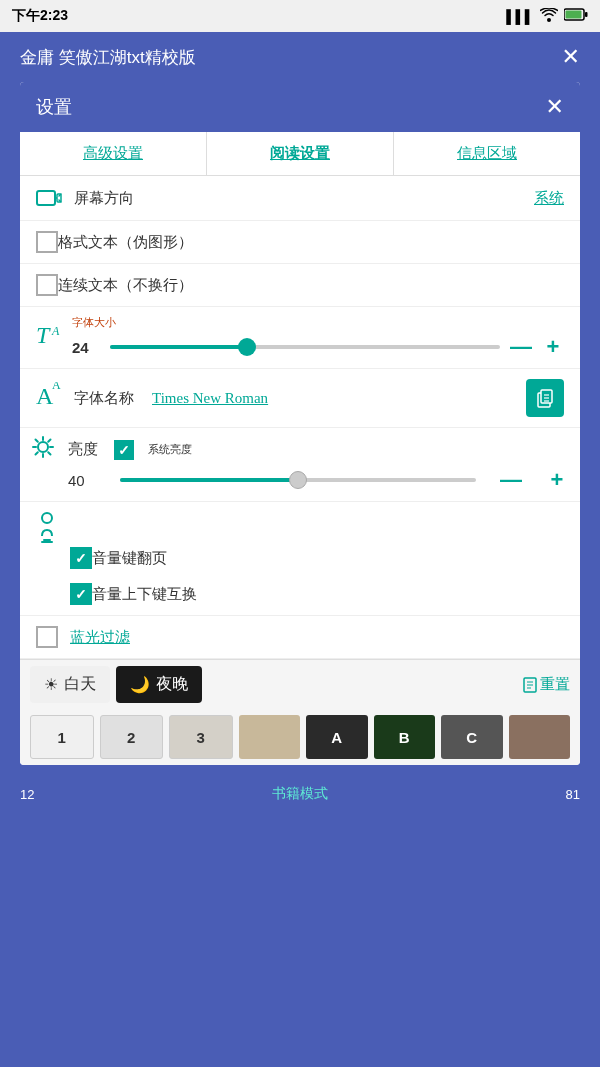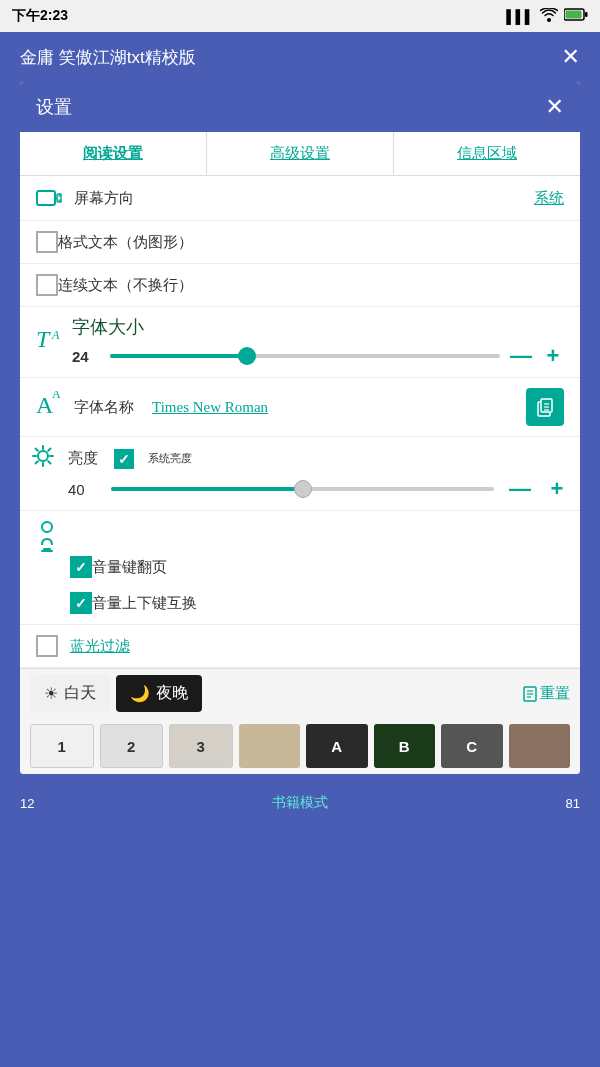--- a/index.html
+++ b/index.html
@@ -166,22 +166,22 @@
     }
     .font-size-icon {
       color: #00a896;
       font-size: 22px;
       min-width: 28px;
     }
     .font-size-content {
       flex: 1;
     }
     .font-size-label {
-      font-size: 18px;
-      color: #14532d;
+      font-size: 11px;
+      color: #c2410c;
       margin-bottom: 4px;
     }
     .font-size-controls {
       display: flex;
       align-items: center;
       gap: 10px;
     }
     .font-size-value {
       color: #333;
       font-size: 15px;
@@ -273,21 +273,21 @@
       font-size: 20px;
       min-width: 28px;
     }
     .brightness-label {
       font-size: 15px;
       color: #333;
     }
     .brightness-controls {
       display: flex;
       align-items: center;
-      gap: 15px;
+      gap: 24px;
       margin-left: 36px;
       margin-top: 4px;
     }
     .brightness-value {
       font-size: 15px;
       color: #333;
       min-width: 28px;
     }
 
     
@@ -427,25 +427,25 @@
 </div>
 
 <div class="settings-panel">
 
   <div class="settings-header">
     <span>设置</span>
     <span class="close-btn">✕</span>
   </div>
 
   <div class="tabs">
+    <div class="tab">
+      <span>高级设置</span>
+    </div>
     <div class="tab active">
       <span>阅读设置</span>
-    </div>
-    <div class="tab">
-      <span>高级设置</span>
     </div>
     <div class="tab">
       <span>信息区域</span>
     </div>
   </div>
 
   <div class="section-row">
     <div class="section-row-icon">
       <svg width="26" height="20" viewBox="0 0 26 20">
         <rect x="1" y="3" width="18" height="14" rx="2" stroke="#00a896" stroke-width="2" fill="none"></rect>

